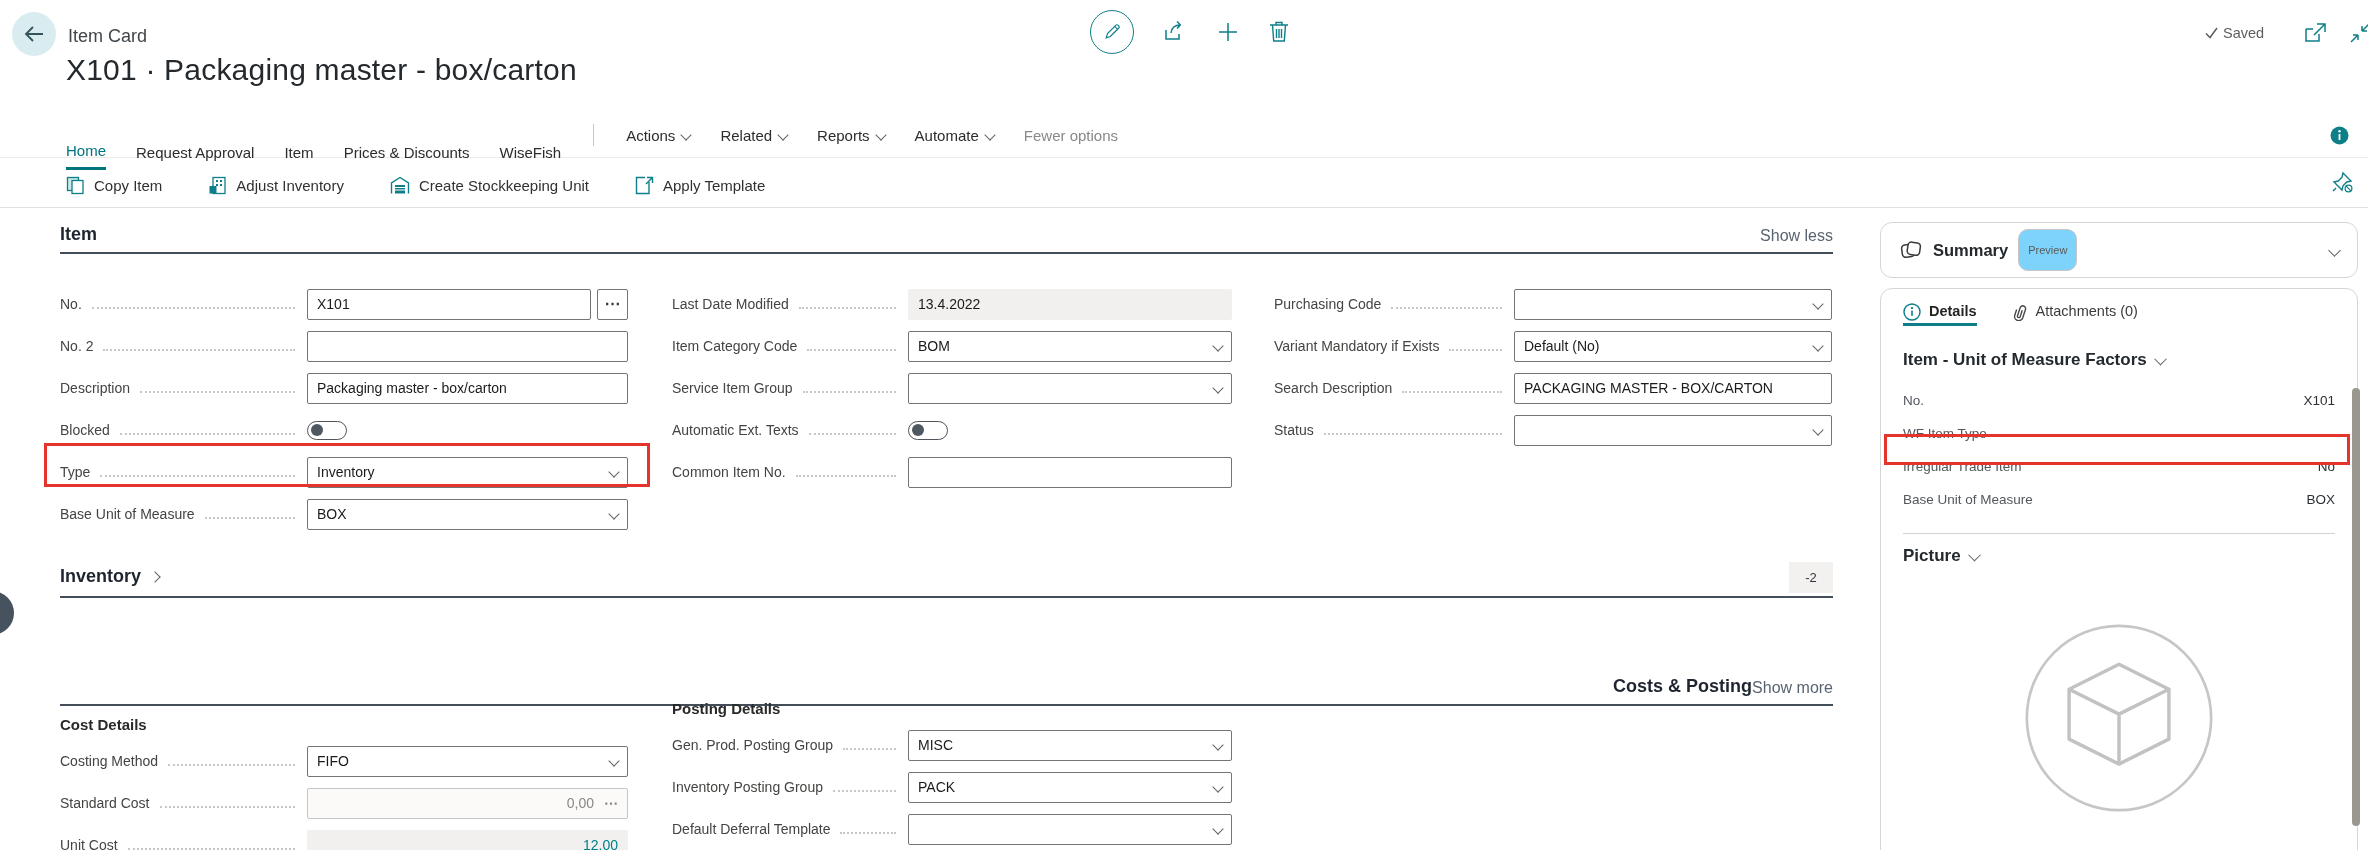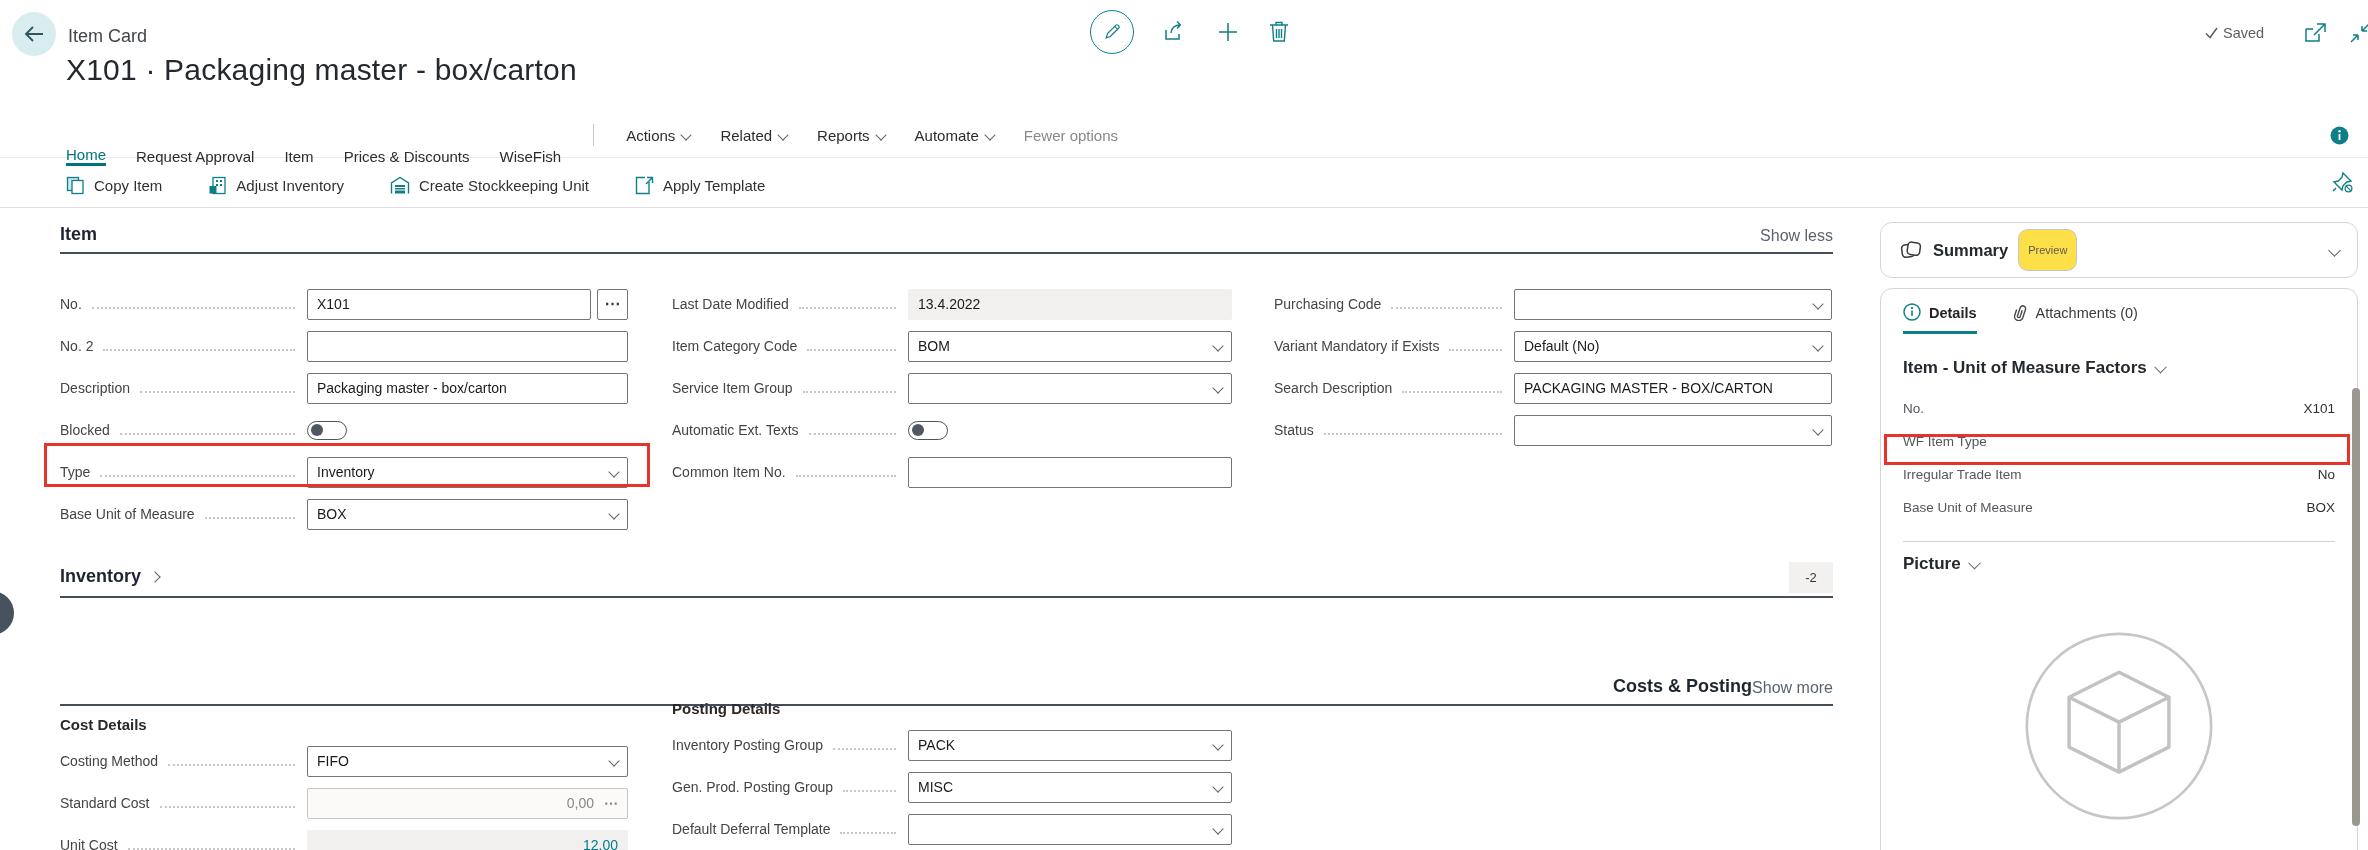--- a/index.html
+++ b/index.html
@@ -14,21 +14,21 @@
   .page-title { position:absolute; left:66px; top:53px; font-size:30px; font-weight:300; color:#24292d; letter-spacing:.2px; }
   .top-icons { position:absolute; left:1090px; top:10px; display:flex; align-items:center; gap:28px; color:#0e7e88; }
   .circle-btn { width:44px; height:44px; border:1px solid #0e7e88; border-radius:50%;
                 display:flex; align-items:center; justify-content:center; }
   .saved { position:absolute; left:2204px; top:25px; display:flex; align-items:center; gap:4px;
            font-size:14.5px; color:#5f5e5c; }
   .win-icons { position:absolute; left:2303px; top:22px; display:flex; gap:22px; color:#0e7e88; }
 
   
   .ribbon { position:absolute; left:66px; top:122px; height:34px; display:flex; align-items:center; gap:30px; font-size:15px; }
-  .rtab { color:#2d2c2b; cursor:pointer; white-space:nowrap;margin-top:34px; }
+  .rtab { color:#2d2c2b; padding-bottom:8px; cursor:pointer; white-space:nowrap;margin-top:34px; }
   .rtab.active { color:#00747e; border-bottom:3px solid #00747e; font-weight:400; }
   .rtab-dd { display:flex; align-items:center; gap:7px; color:#2d2c2b; padding-bottom:8px; cursor:pointer; white-space:nowrap;}
   .rtab-divider { width:1px; height:22px; background:#c8c6c4; margin:0 2px 8px 2px; }
   .rtab-fewer { color:#8a8886; padding-bottom:8px; }
   .hline1 { position:absolute; left:0; top:157px; width:2368px; height:1px; background:#ecebe9; }
   .hline2 { position:absolute; left:0; top:207px; width:2368px; height:1px; background:#e3e1df; }
   .notif-dot { position:absolute; left:2330px; top:126px; }
   .pin-btn { position:absolute; left:2330px; top:170px; color:#0e7e88; }
 
   
@@ -70,26 +70,26 @@
   .chev.right { transform:rotate(-45deg); }
   .subhead { font-size:15px; font-weight:700; color:#2a2927; }
 
   
   .anno { position:absolute; border:3px solid #e5342b; background:transparent; z-index:40; pointer-events:none; }
 
   
   .card { position:absolute; left:1880px; width:478px; background:#fff; border:1px solid #d8d6d4; border-radius:12px; }
   .card1 { top:222px; height:56px; display:flex; align-items:center; padding:0 18px; }
   .card1 .ttl { font-size:16.5px; font-weight:700; color:#24292e; margin-left:10px; }
-  .pill { margin-left:10px; font-size:11px; color:#5a5a58; border:1px solid #c8c6c4; background:#fde047;
+  .pill { margin-left:10px; font-size:11px; color:#5a5a58; border:1px solid #c8c6c4; background:#7dd3fc;
           border-radius:10px; padding:14px 9px; }
   .card1 .chev { margin-left:auto; width:9px; height:9px; }
   .card2 { top:288px; height:600px; padding:14px 22px 0 22px; }
   .ptabs { display:flex; gap:34px; align-items:flex-start; }
-  .ptab { display:flex; align-items:flex-end; gap:8px; font-size:14.5px; color:#3c3b39; padding-bottom:10px; cursor:pointer;}
+  .ptab { display:flex; align-items:flex-start; gap:8px; font-size:14.5px; color:#3c3b39; padding-bottom:2px; cursor:pointer;}
   .ptab.active { font-weight:700; color:#252423; border-bottom:3px solid #0e7e88; }
   .pheading { margin-top:24px; font-size:17px; font-weight:700; color:#24292e; display:flex; align-items:center; gap:9px;}
   .pheading .chev { width:9px; height:9px; transform:rotate(45deg) translate(-1px,-1px); }
   .prows { margin-top:14px; }
   .prow { display:flex; align-items:center; justify-content:space-between; height:33px; font-size:13.5px; }
   .prow .pl { color:#53575c; } .prow .pv { color:#2c2f33; }
   .pdivider { height:1px; background:#d4d2d0; margin-top:17px; }
   .cube-wrap { margin:56px auto 0 auto; width:192px; }
 
   
@@ -447,35 +447,35 @@
           <span class="box ro num">
             <span class="val link-val">12,00</span>
           </span>
         </span>
     </div>
   </div>
 
   <div class="fcol col2" style="left:672px; top:692px; width:560px;">
     <div class="subhead" style="height:32px; display:flex; align-items:center;">Posting Details</div>
     <div class="row">
+      <span class="lbl">Gen. Prod. Posting Group</span>
+        <span class="lead"></span>
+      <span class="ctl">
+          <span class="box sel">
+            <span class="val">MISC</span>
+            <span class="chev"></span>
+          </span>
+        </span>
+    </div>
+    <div class="row">
       <span class="lbl">Inventory Posting Group</span>
         <span class="lead"></span>
       <span class="ctl">
           <span class="box sel">
             <span class="val">PACK</span>
-            <span class="chev"></span>
-          </span>
-        </span>
-    </div>
-    <div class="row">
-      <span class="lbl">Gen. Prod. Posting Group</span>
-        <span class="lead"></span>
-      <span class="ctl">
-          <span class="box sel">
-            <span class="val">MISC</span>
             <span class="chev"></span>
           </span>
         </span>
     </div>
     <div class="row">
       <span class="lbl">Default Deferral Template</span>
         <span class="lead"></span>
       <span class="ctl">
           <span class="box sel">
             <span class="val"></span>

